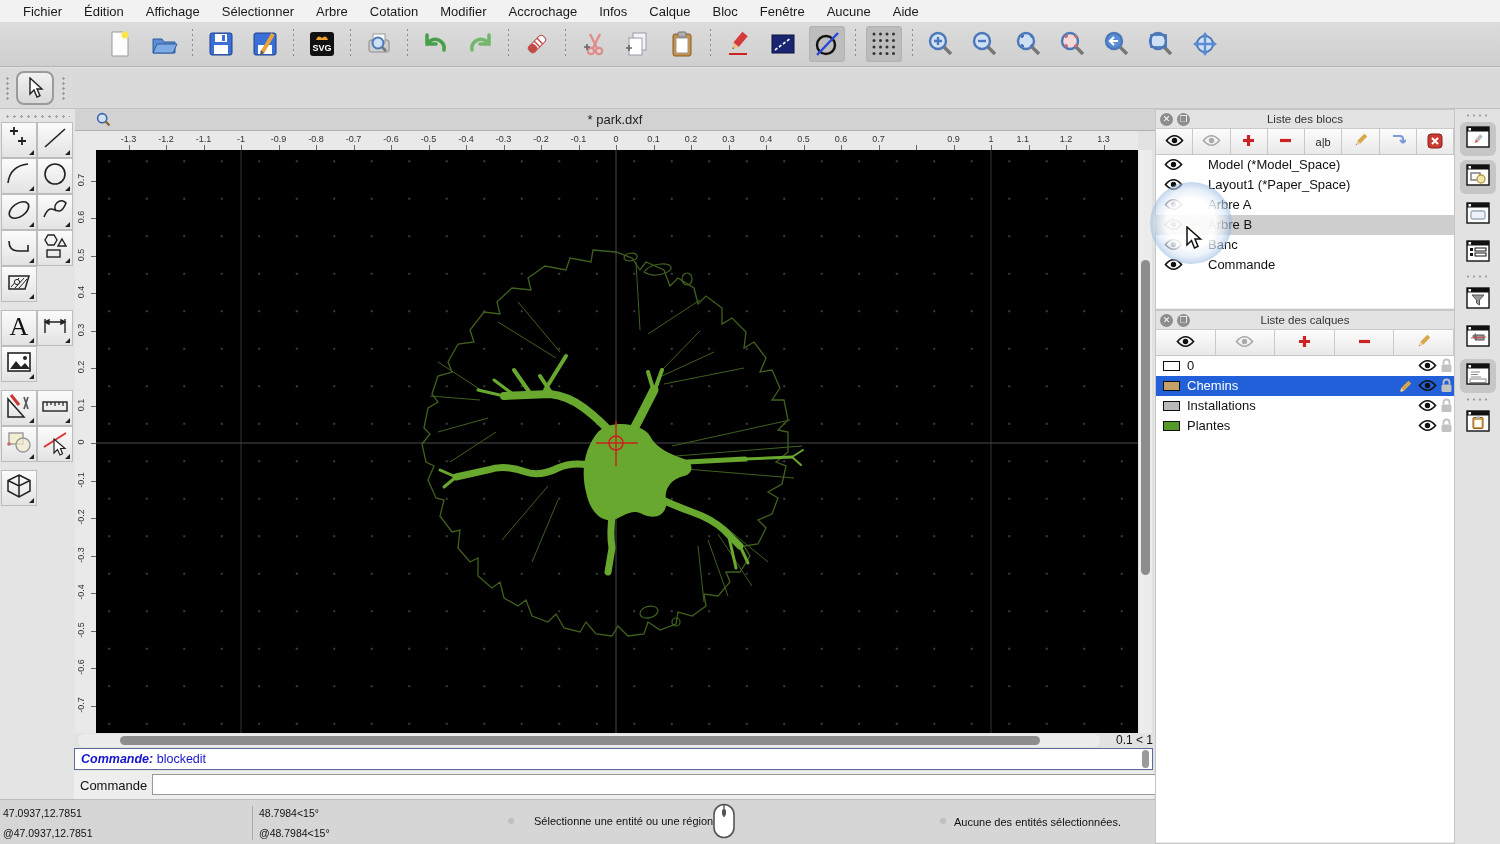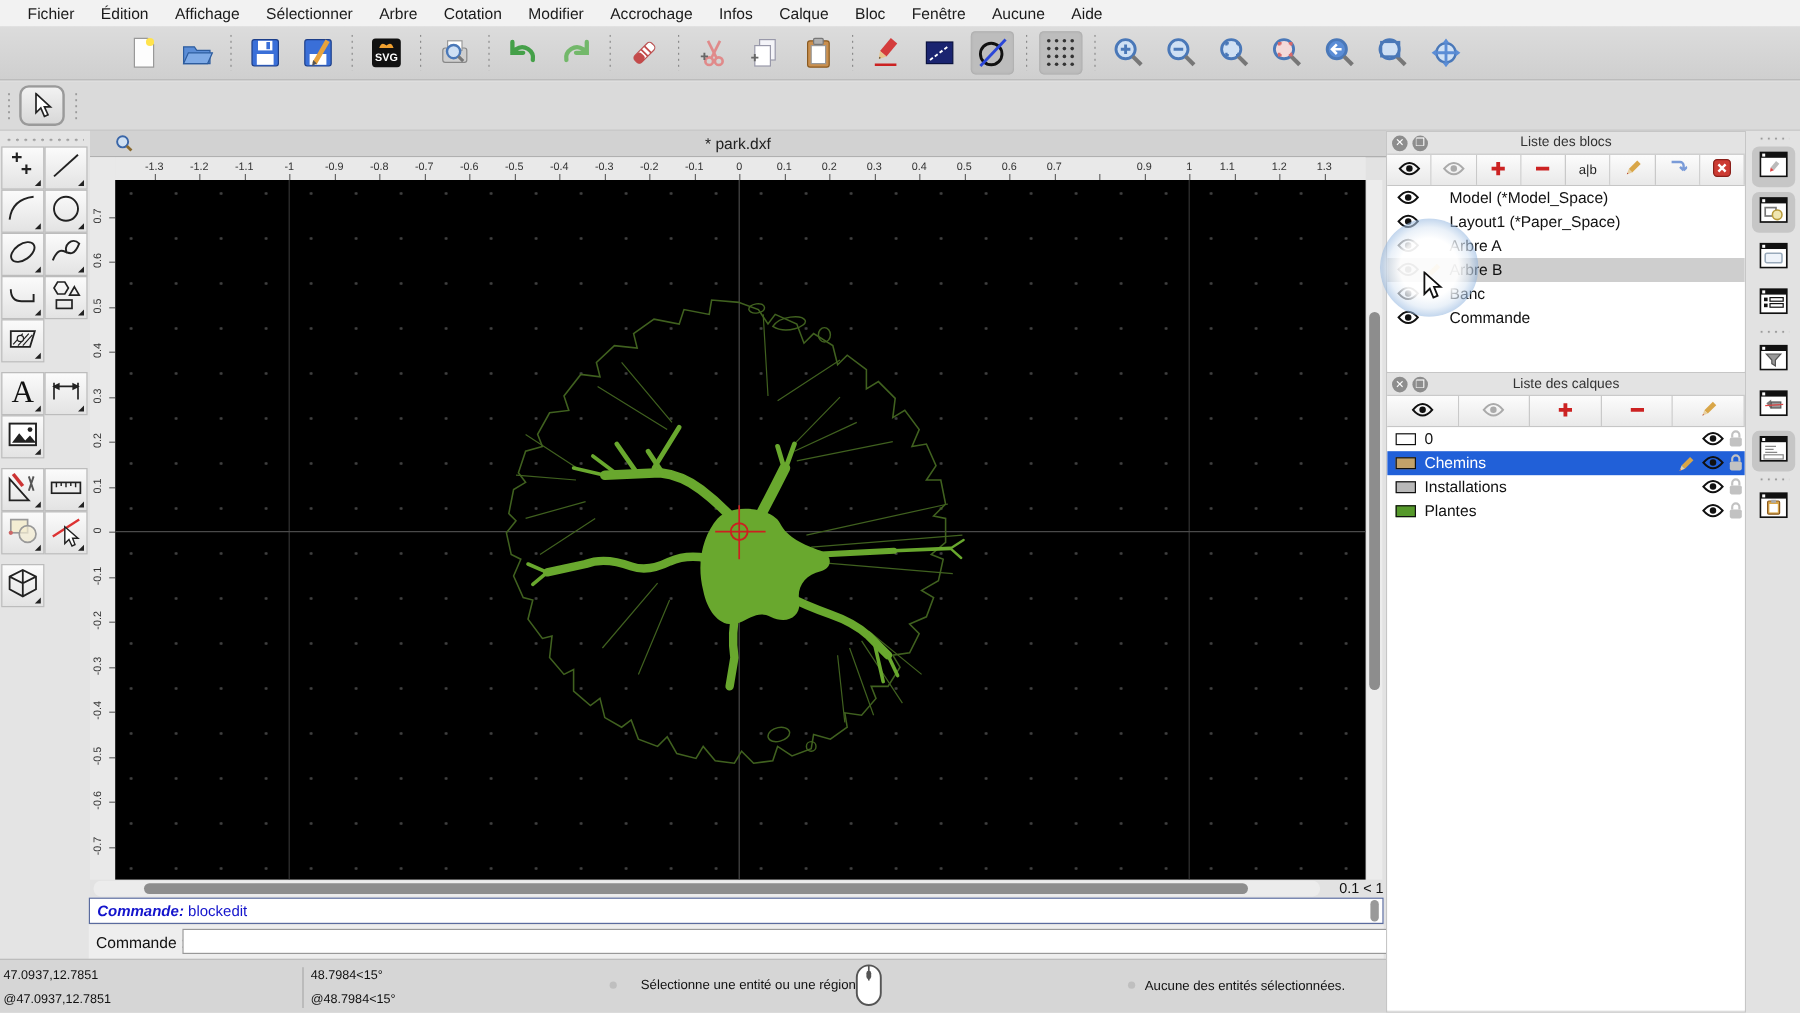--- a/index.html
+++ b/index.html
@@ -764,21 +764,21 @@
               <path d="M3,3 h7 a3,3 0 0 1 3,3 v4 m0,0 l-3,-3 m3,3 l3,-3" fill="none" stroke="#7a9bd8" stroke-width="2"></path>
             </svg></span>
         </div>
         <div class="dkbtn">
           <span><svg width="16" height="16" viewBox="0 0 16 16">
               <rect x="1" y="1" width="14" height="14" rx="3" fill="#cc3b33" stroke="#8a1f1a"></rect>
               <path d="M5,5 l6,6 M11,5 l-6,6" stroke="#fff" stroke-width="2"></path>
             </svg></span>
         </div>
       </div>
-    <div class="dock-list" id="blocksList" style="height:174px">
+    <div class="dock-list" id="blocksList" style="height:153px">
         <div class="lrow">
           <span class="ic" style="left:8px"><svg width="19" height="13" viewBox="0 0 19 13">
               <path d="M1.5,6.5 Q9.5,-3 17.5,6.5 Q9.5,16 1.5,6.5 Z" fill="none" stroke="#111" stroke-width="1.7"></path>
               <circle cx="9.5" cy="6.5" r="2.7" fill="#111"></circle>
             </svg></span>
           <span class="nm">Model (*Model_Space)</span>
         </div>
         <div class="lrow">
           <span class="ic" style="left:8px"><svg width="19" height="13" viewBox="0 0 19 13">
               <path d="M1.5,6.5 Q9.5,-3 17.5,6.5 Q9.5,16 1.5,6.5 Z" fill="none" stroke="#111" stroke-width="1.7"></path>

